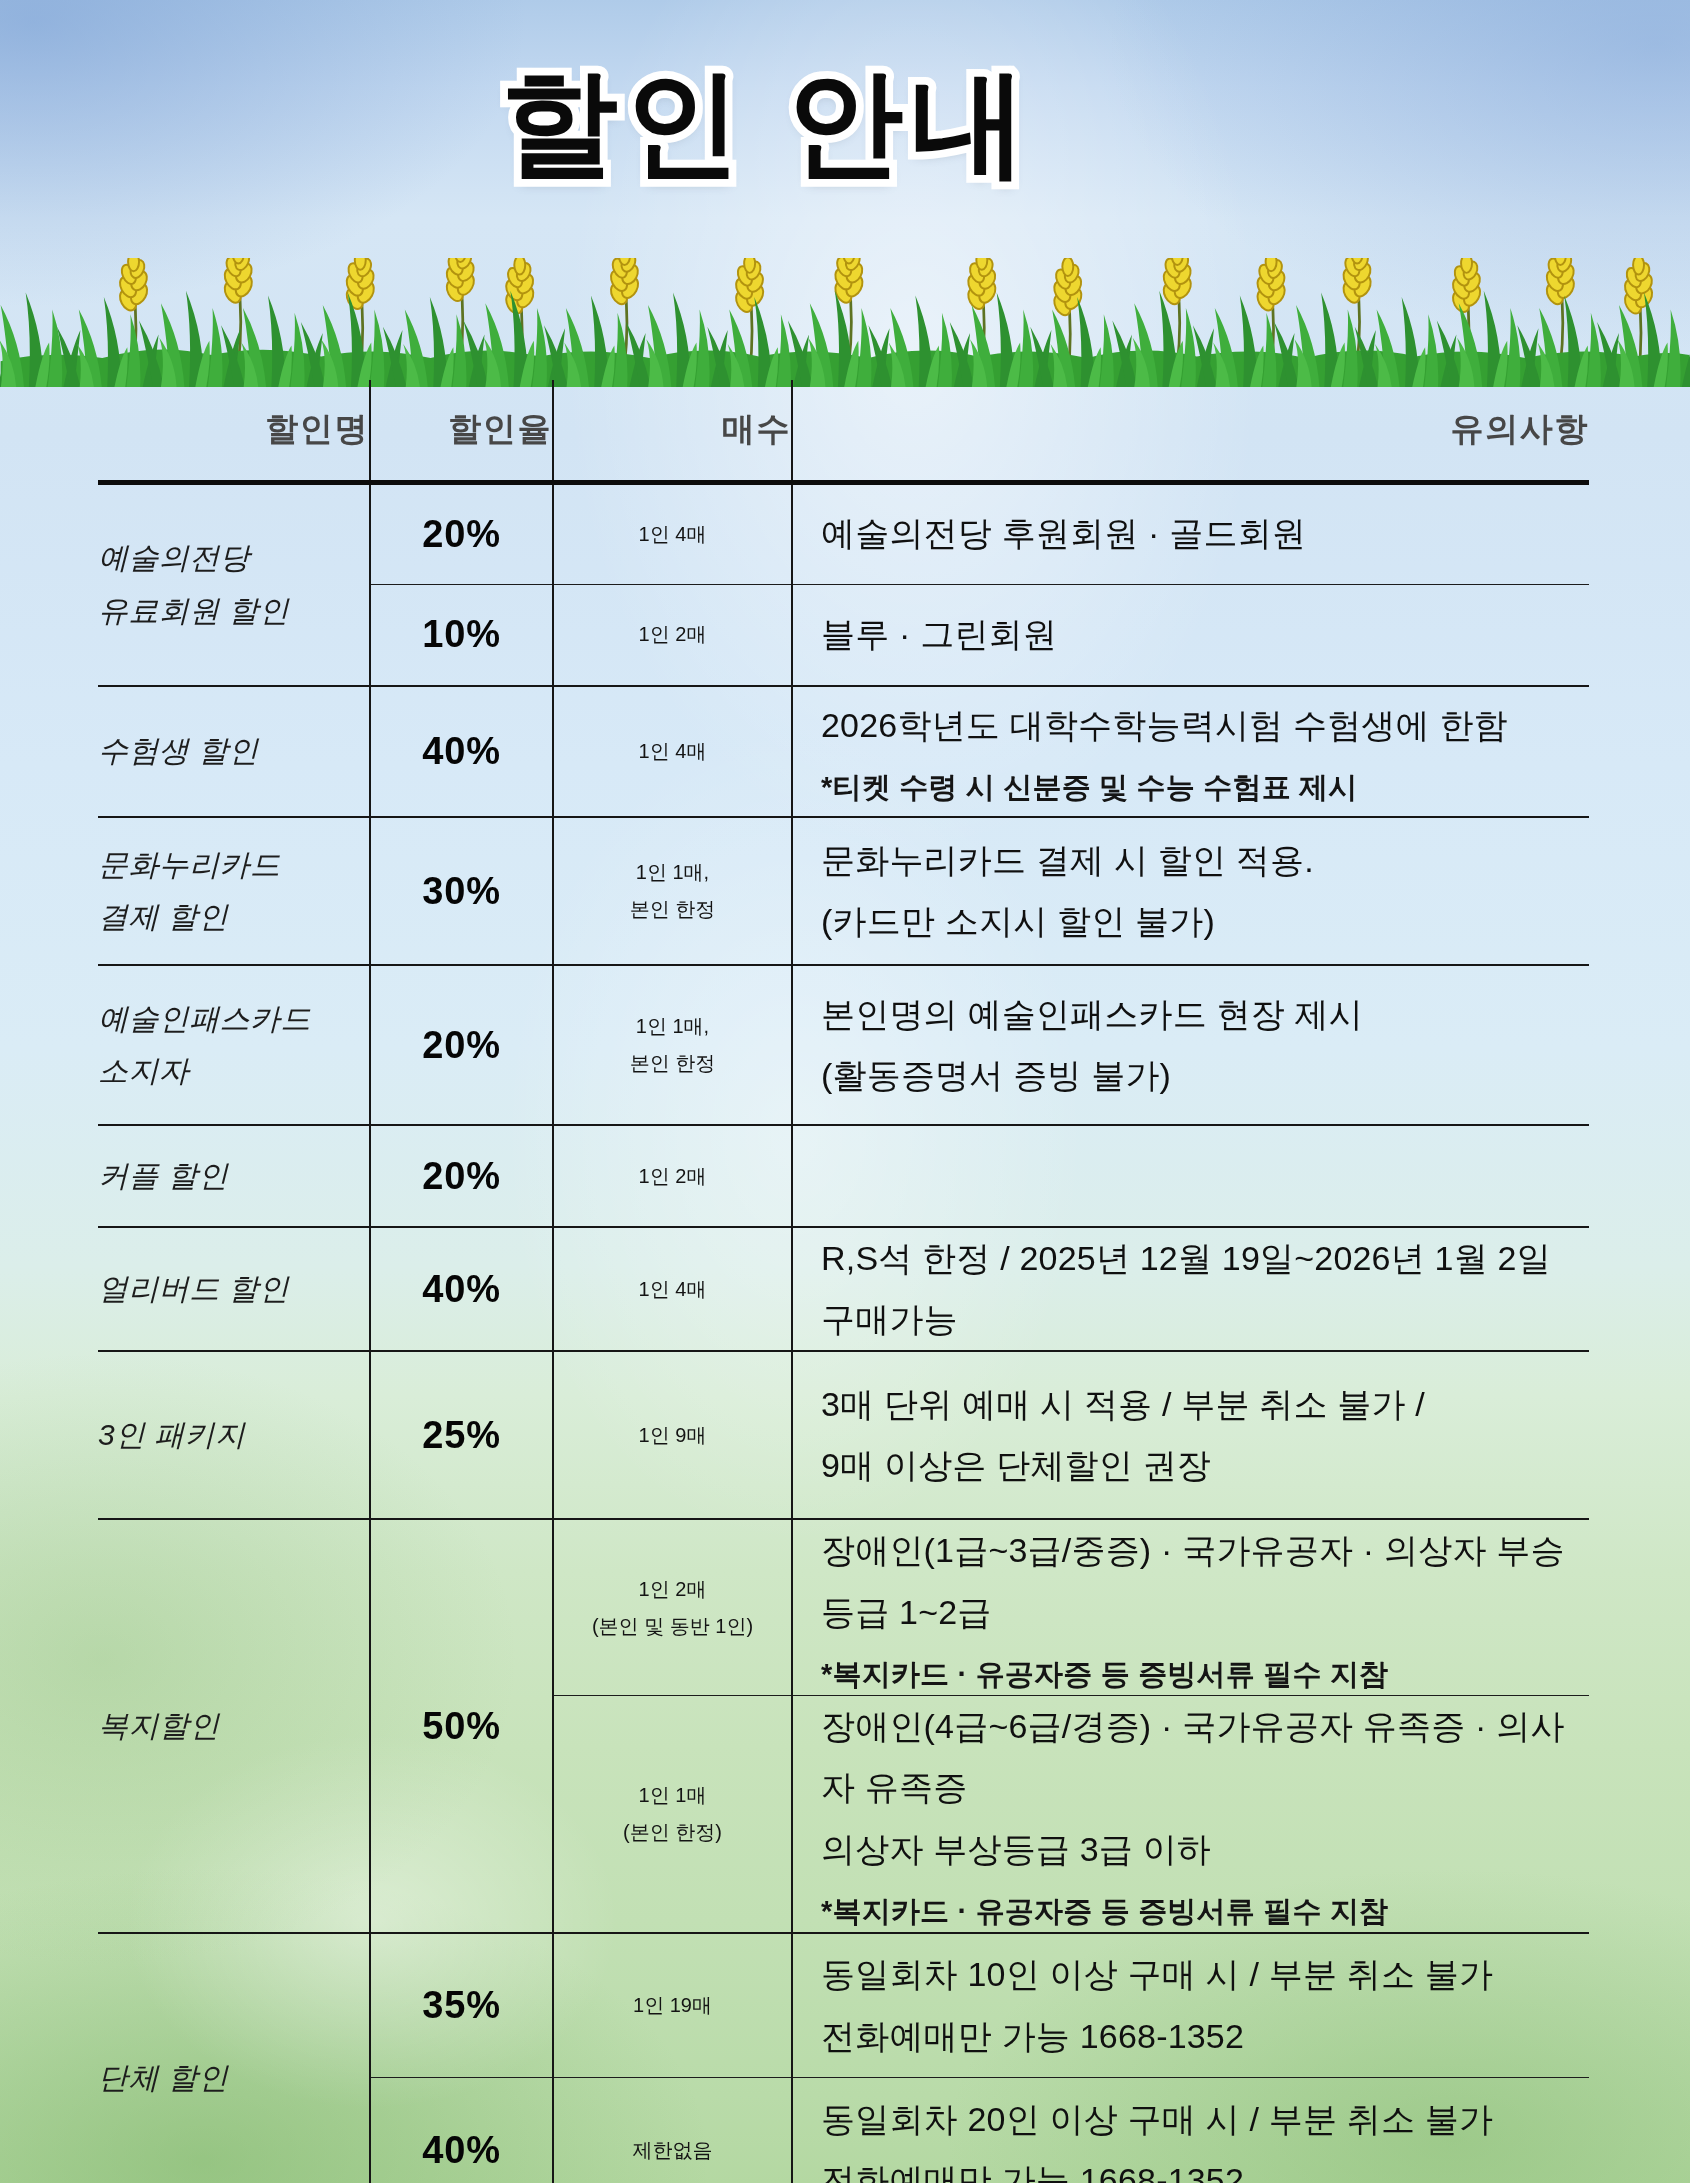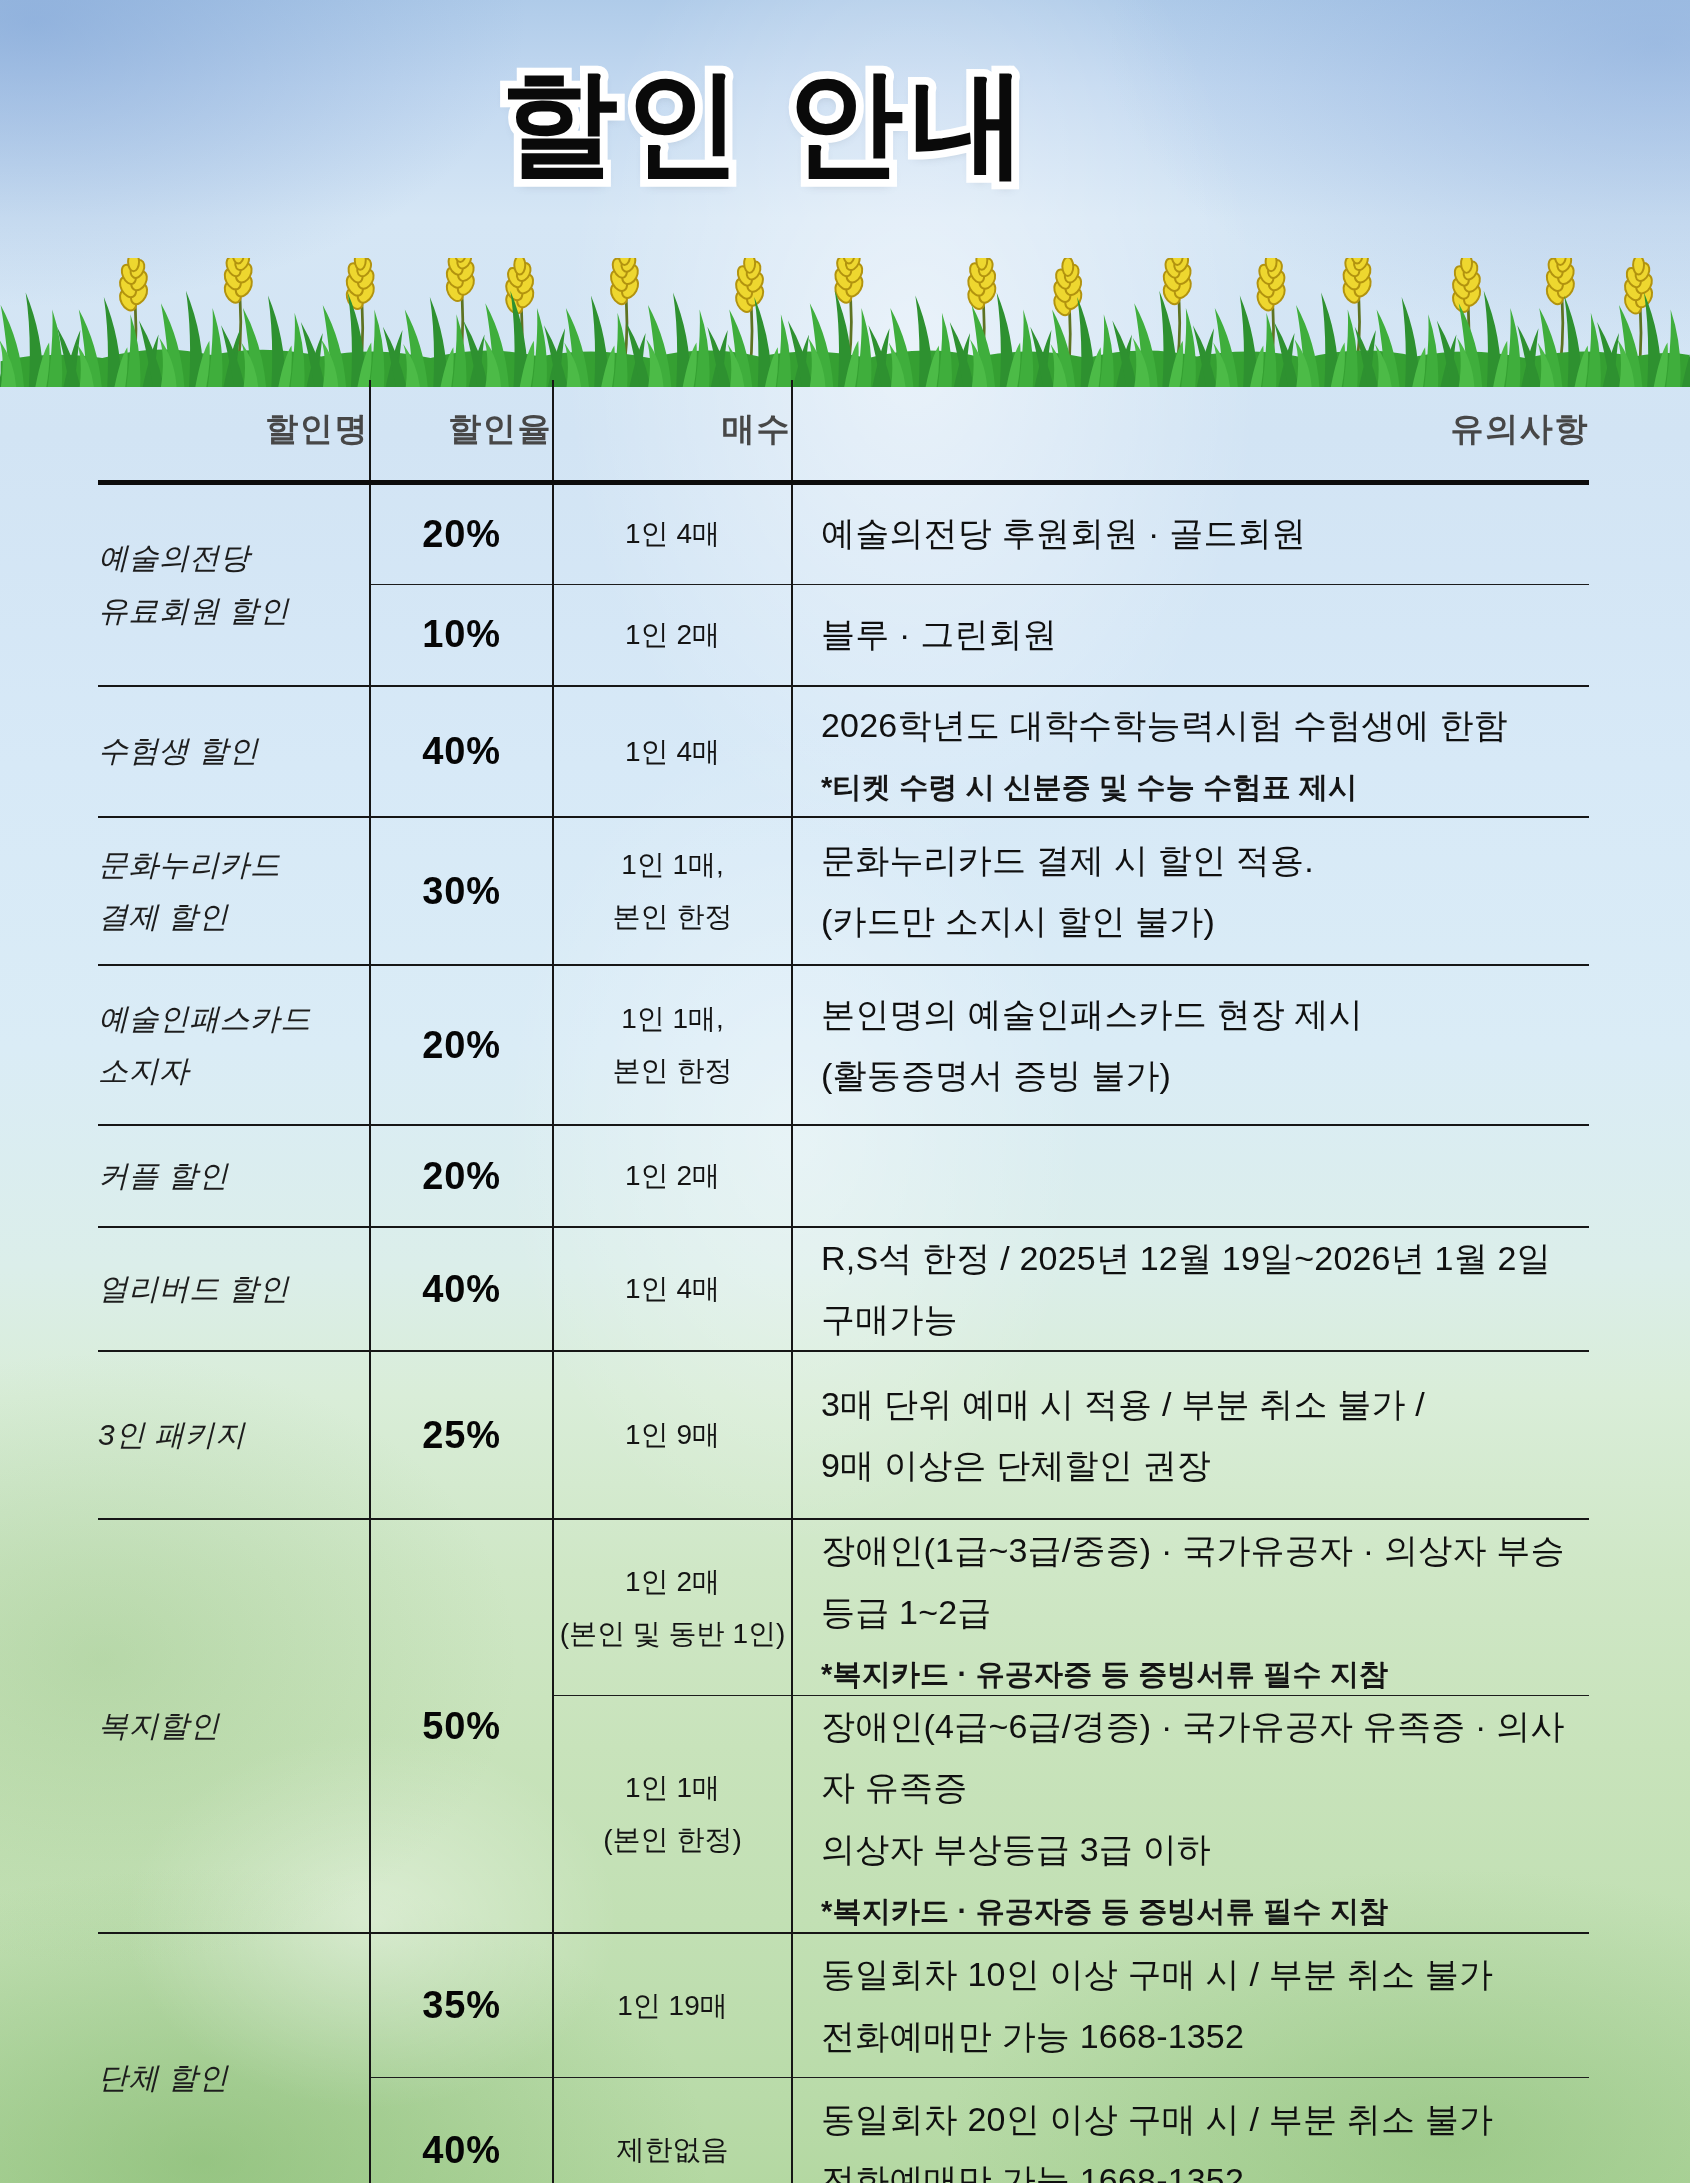--- a/index.html
+++ b/index.html
@@ -63,21 +63,21 @@
   }
   .c-name {
     text-align: left; font-size: 30px; font-weight: 500; color: #1d1d1d;
     white-space: pre-line; line-height: 1.75; letter-spacing: 0.4px; font-style: italic;
   }
   .c-rate {
     text-align: center; font-size: 38px; font-weight: 800; color: #060606;
     letter-spacing: 0.8px;
   }
   .c-qty {
-    text-align: center; font-size: 28px; color: #141414;
+    text-align: center; font-size: 20px; color: #141414;
     white-space: pre-line; line-height: 1.85;
   }
   .c-note { text-align: left; padding-left: 28px; padding-right: 14px; }
   .note-main {
     font-size: 34px; color: #101010; white-space: pre-line; line-height: 1.8;
     letter-spacing: 0.2px;
   }
   .note-sub {
     font-size: 29px; color: #151515; margin-top: 12.5px; letter-spacing: 0.2px; font-weight: bold;
   }

